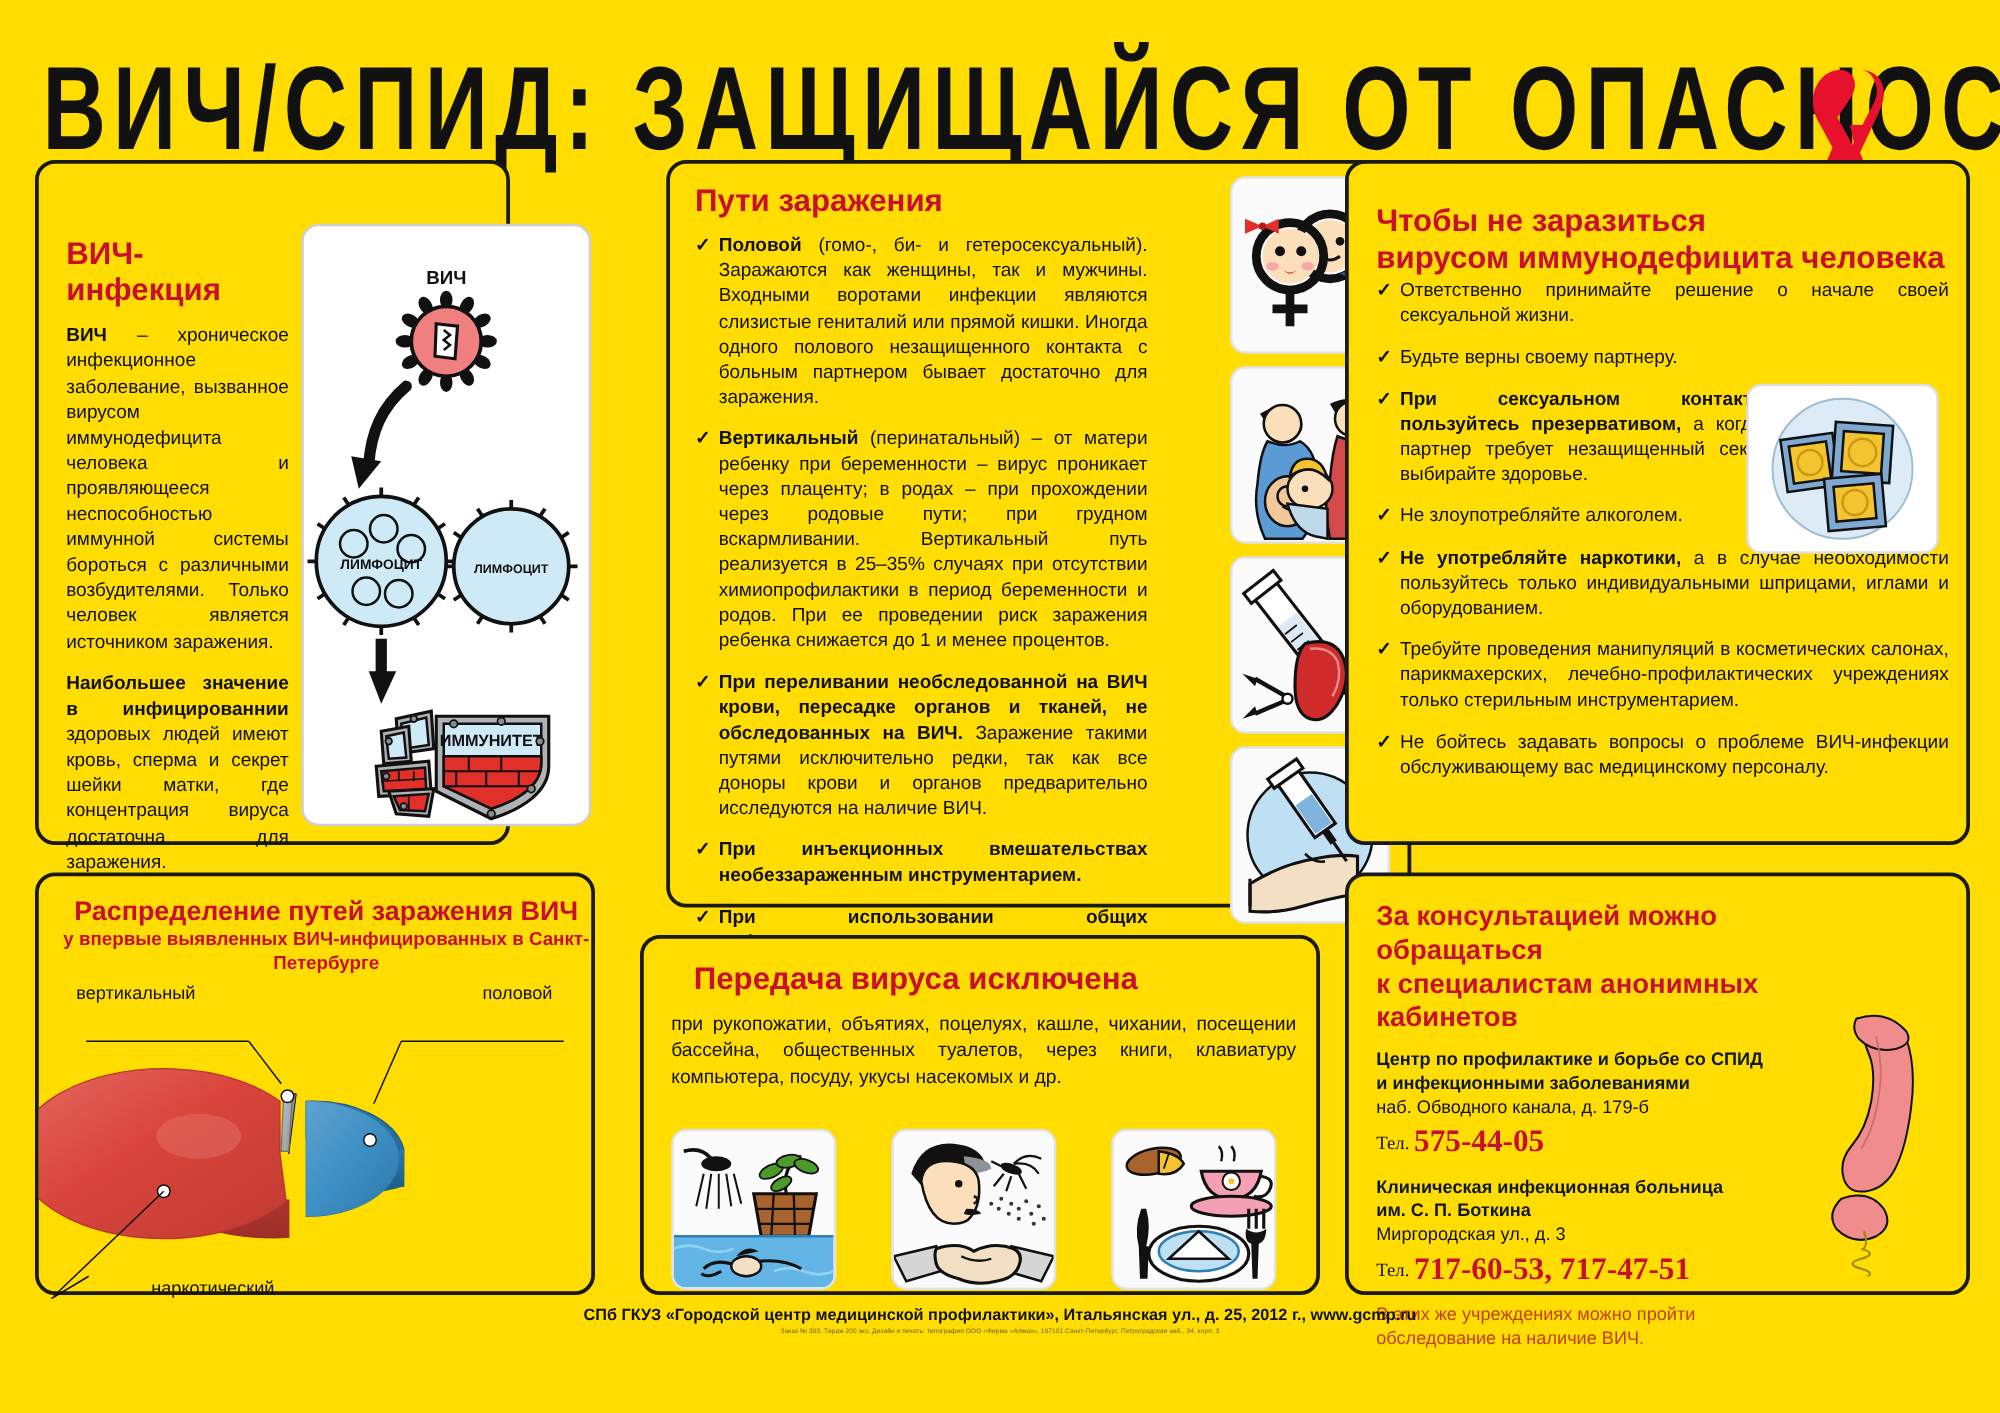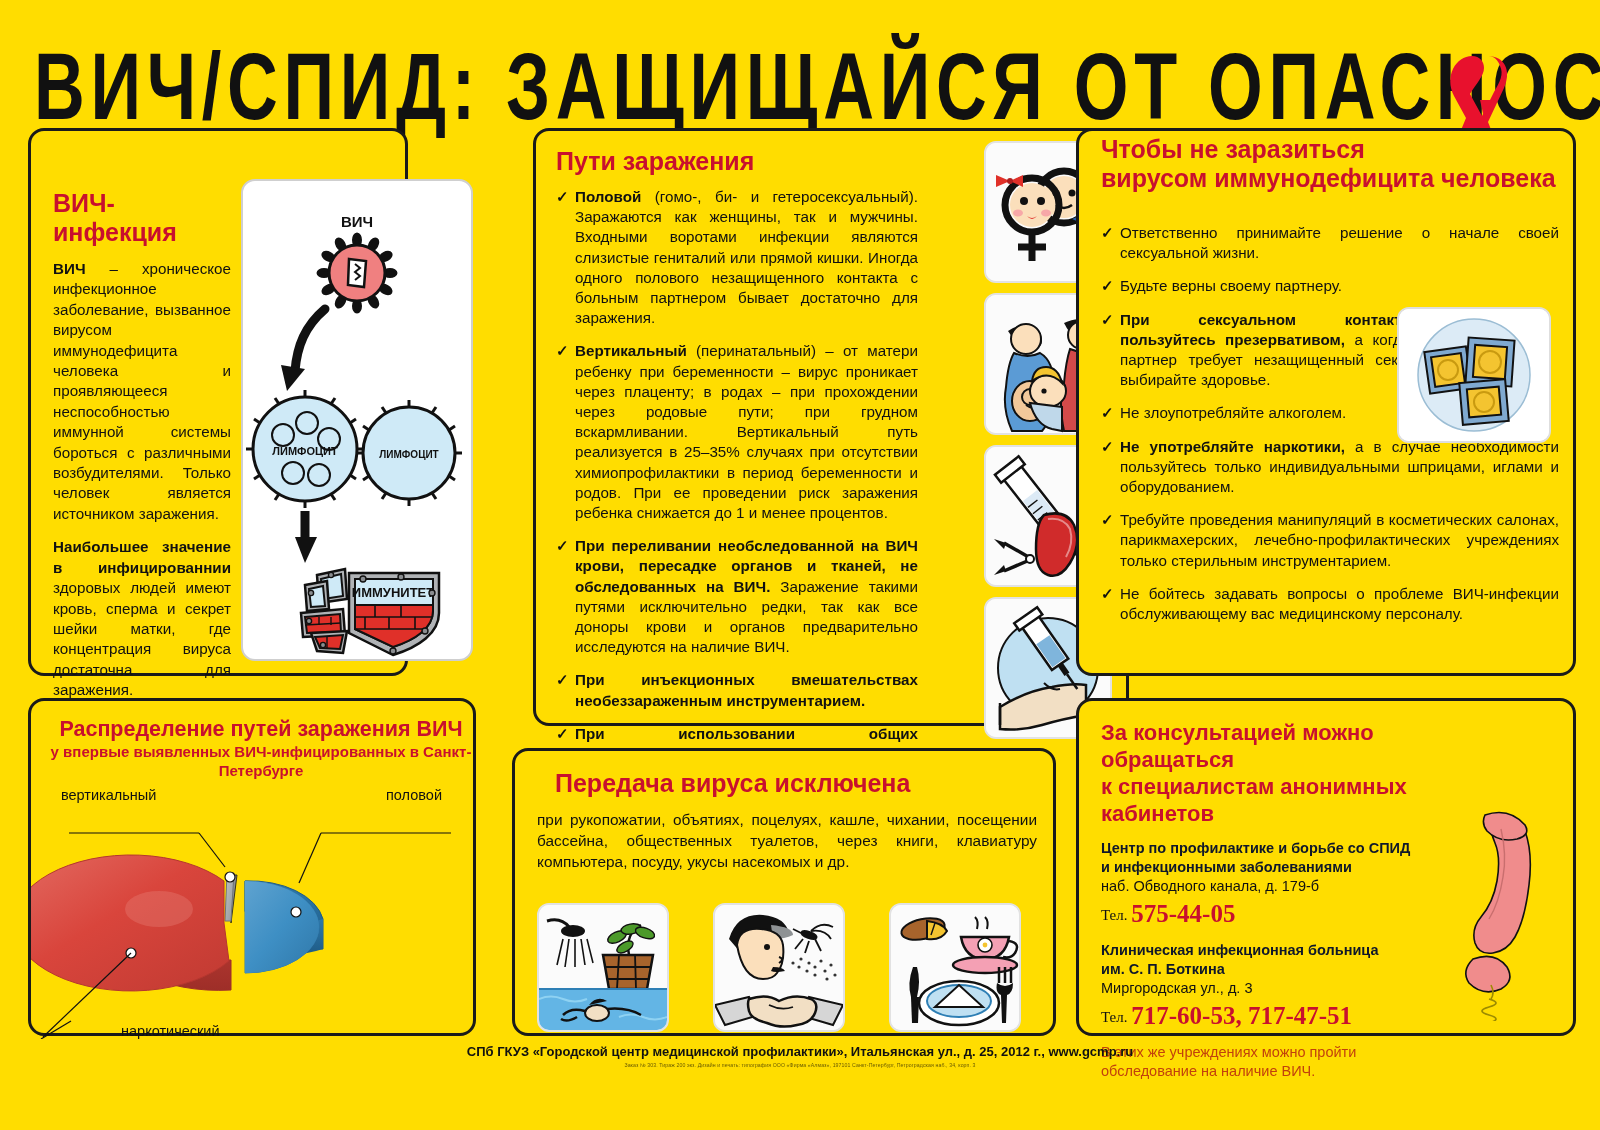--- a/index.html
+++ b/index.html
@@ -605,21 +605,21 @@
               <path d="M114 62 L114 78"></path>
               <path d="M120 62 L120 78"></path>
             <path d="M106 78 q8 6 16 0 q0 10 -6 12 l-1 28 l-4 0 l-1 -28 q-6 -2 -4 -12 Z" fill="#111" stroke="none"></path>
           </g>
         </svg>
       </div>
     </div>
   </div>
 
   <div class="panel p-right-top">
-    <h2 class="section" style="position:absolute;left:22px;top:4px;">
+    <h2 class="section" style="position:absolute;left:22px;top:32px;">
       <span>Чтобы не заразиться</span><br>
       <span>вирусом иммунодефицита человека</span>
     </h2>
 
     <ul class="checklist right-list">
       <li><span class="chk">✓</span><b></b><span>Ответственно принимайте решение о начале своей сексуальной жизни.</span></li>
       <li><span class="chk">✓</span><b></b><span>Будьте верны своему партнеру.</span></li>
       <li style="width:290px;"><span class="chk">✓</span><b>При сексуальном контакте пользуйтесь презервативом,</b><span> а когда партнер требует незащищенный секс, выбирайте здоровье.</span></li>
       <li style="width:290px;"><span class="chk">✓</span><b></b><span>Не злоупотребляйте алкоголем.</span></li>
       <li><span class="chk">✓</span><b>Не употребляйте наркотики,</b><span> а в случае необходимости пользуйтесь только индивидуальными шприцами, иглами и оборудованием.</span></li>

